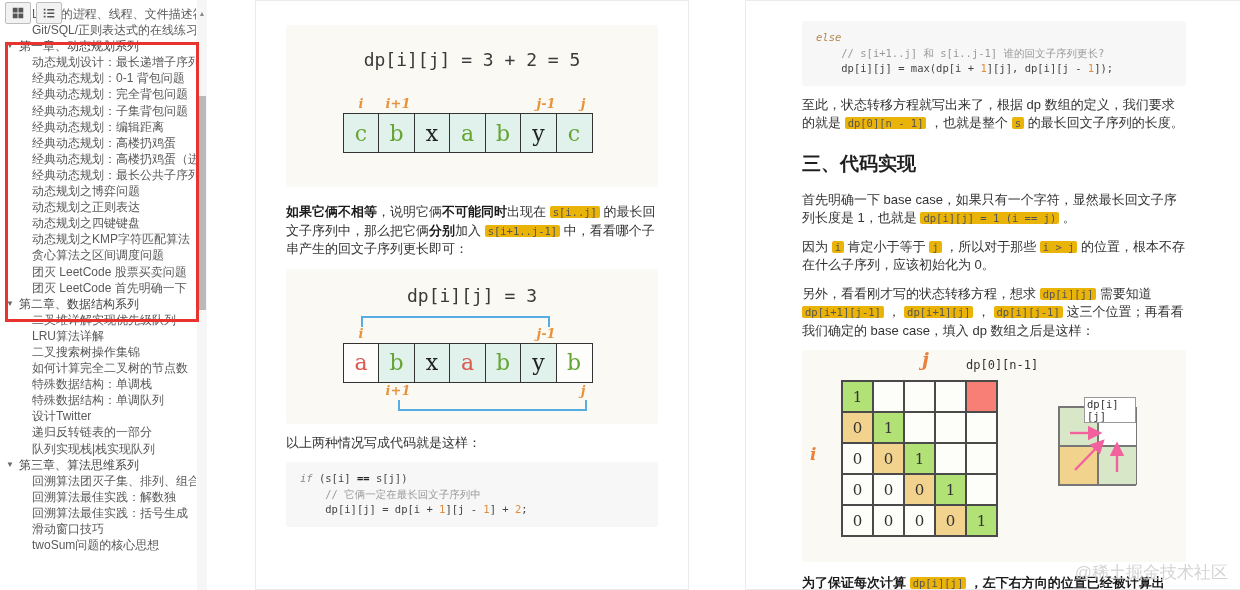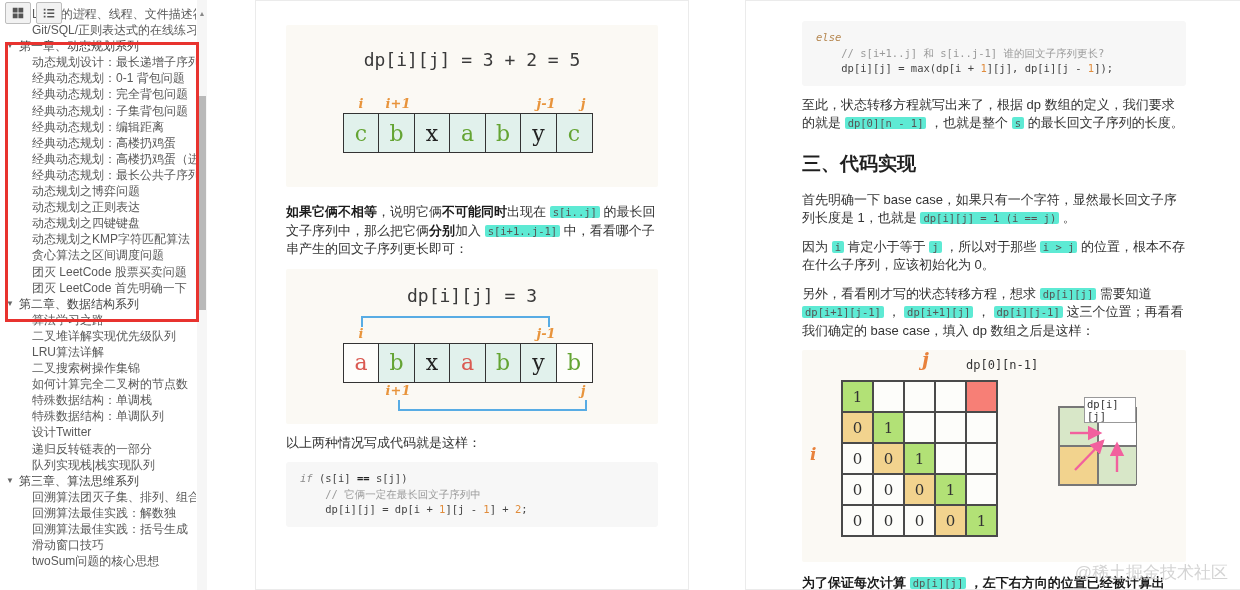--- a/index.html
+++ b/index.html
@@ -23,21 +23,21 @@
   .sbar{position:absolute;left:197px;top:0;width:10px;height:590px;background:#f6f6f6;z-index:4;}
   .sbar .up{position:absolute;top:10px;left:0;width:10px;text-align:center;font-size:7px;color:#888;cursor:pointer;}
   .sbar .thumb{position:absolute;left:1px;top:96px;width:8px;height:214px;background:#b9b9b9;cursor:pointer;}
   
   .page{position:absolute;top:0;height:590px;background:#fff;border:1px solid #ebebeb;box-sizing:border-box;}
   #midpage{left:255px;width:434px;padding:0 30px;}
   #rightpage{left:745px;width:500px;padding:0 58px 0 56px;}
   
   p.body-p{font-size:13px;line-height:18.5px;margin:10px 0;}
   span.b{font-weight:bold;color:#1a1a1a;}
-  span.code{font-family:"DejaVu Sans Mono",monospace;font-size:10.5px;background:#5eead4;
+  span.code{font-family:"DejaVu Sans Mono",monospace;font-size:10.5px;background:#eab308;
             color:#555;padding:0 3px;border-radius:2px;}
   h2.sec-h{font-size:19px;font-weight:bold;color:#1f1f1f;margin:18px 0 4px 0;}
   
   .codeblock{background:#f7f7f7;border-radius:3px;padding:9px 14px;margin:10px 0;
              font-family:"DejaVu Sans Mono",monospace;font-size:10.5px;line-height:15.5px;color:#444;}
   .codeblock div{white-space:pre;}
   .codeblock .cm{color:#9a9a9a;}
   .codeblock .num{color:#e08c3c;}
   .codeblock .kw{color:#8a8a8a;font-style:italic;}
   .codeblock .kw2{color:#b5864f;font-style:italic;}
@@ -124,21 +124,20 @@
     <li class="itm">经典动态规划：高楼扔鸡蛋（进阶）</li>
     <li class="itm">经典动态规划：最长公共子序列</li>
     <li class="itm">动态规划之博弈问题</li>
     <li class="itm">动态规划之正则表达</li>
     <li class="itm">动态规划之四键键盘</li>
     <li class="itm">动态规划之KMP字符匹配算法</li>
     <li class="itm">贪心算法之区间调度问题</li>
     <li class="itm">团灭 LeetCode 股票买卖问题</li>
     <li class="itm">团灭 LeetCode 首先明确一下</li>
     <li class="sec"><span class="tri">▼</span><span>第二章、数据结构系列</span></li>
-    <li class="itm">算法学习之路</li>
     <li class="itm">二叉堆详解实现优先级队列</li>
     <li class="itm">LRU算法详解</li>
     <li class="itm">二叉搜索树操作集锦</li>
     <li class="itm">如何计算完全二叉树的节点数</li>
     <li class="itm">特殊数据结构：单调栈</li>
     <li class="itm">特殊数据结构：单调队列</li>
     <li class="itm">设计Twitter</li>
     <li class="itm">递归反转链表的一部分</li>
     <li class="itm">队列实现栈|栈实现队列</li>
     <li class="sec"><span class="tri">▼</span><span>第三章、算法思维系列</span></li>

